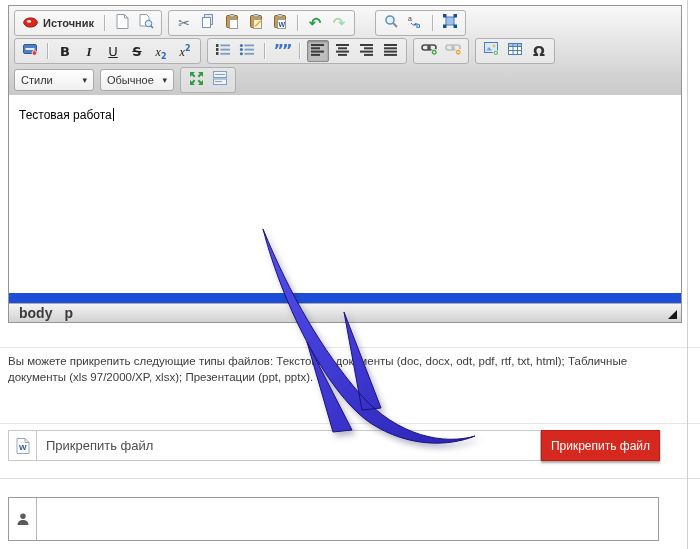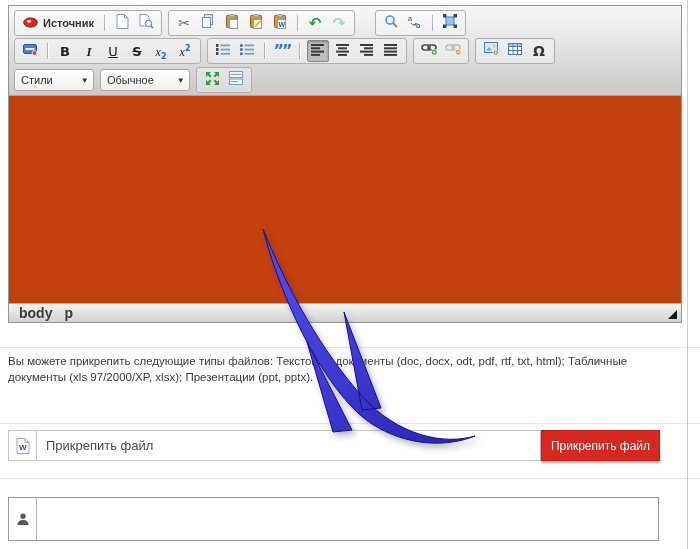--- a/index.html
+++ b/index.html
@@ -3,21 +3,21 @@
 <meta charset="utf-8">
 <style>
   html,body{margin:0;padding:0;background:#fff;}
   .screen{position:relative;width:700px;height:549px;background:#fff;overflow:hidden;
           font-family:"Liberation Sans",sans-serif;color:#333;}
   .vline{position:absolute;top:0;height:549px;width:1px;background:#cfcfcf;}
   .hr{position:absolute;left:0;width:700px;height:1px;background:#e7e7e7;}
 
   
   .editor{position:absolute;left:8px;top:5px;width:674px;height:318px;border:1px solid #949494;
-          box-sizing:border-box;background:#c2410c;}
+          box-sizing:border-box;background:#1d4ed8;}
   .toolbar{position:absolute;left:0;top:0;right:0;height:89px;
            background:linear-gradient(#f8f8f8,#c9c9c9);border-bottom:1px solid #a5a5a5;}
   .trow{position:absolute;left:5px;display:flex;align-items:center;gap:6px;}
   .trow1{top:4px;} .trow2{top:32px;} .trow3{top:61px;}
   .tgroup{display:flex;align-items:center;gap:4px;height:26px;padding:0 5px;box-sizing:border-box;
           border:1px solid #b0b0b0;border-radius:3px;background:rgba(255,255,255,.35);}
   .sep{width:1px;height:16px;background:#b3b3b3;margin:0 3px;box-shadow:1px 0 0 rgba(255,255,255,.7);}
   .tbtn{min-width:20px;height:20px;display:flex;align-items:center;justify-content:center;
         border-radius:2px;cursor:pointer;}
   .tbtn.pressed{background:#bdbdbd;border:1px solid #898989;box-shadow:inset 0 1px 2px rgba(0,0,0,.3);}
@@ -32,21 +32,21 @@
   .g-q{color:#3a77c4;font-weight:700;font-size:16px;letter-spacing:-2px;line-height:10px;}
   .g-cut{color:#5d6b7a;font-size:14px;}
   .g-undo{color:#1f9e3c;font-weight:700;font-size:15px;}
   .g-redo{color:#a4d8ae;font-weight:700;font-size:15px;}
   .g-omega{font-weight:700;color:#333;font-size:14px;}
   .srcbtn{display:flex;align-items:center;gap:5px;padding:0 3px;cursor:pointer;}
   .srclabel{font-size:11px;font-weight:700;color:#333;}
   .dd{width:80px;height:22px;background:linear-gradient(#fff,#efefef);border:1px solid #a9a9a9;
       border-radius:3px;display:flex;align-items:center;justify-content:space-between;
       padding:0 6px;box-sizing:border-box;font-size:11px;color:#333;cursor:pointer;}
-  .dd.dd2{width:90px;align-items:center;}
+  .dd.dd2{width:74px;align-items:center;}
   .ddcaret{font-size:9px;color:#333;font-family:"DejaVu Sans",sans-serif;}
   .content{position:absolute;left:0;top:89px;right:0;height:198px;background:#fff;
            padding:13px 10px;box-sizing:border-box;font-size:12px;color:#000;cursor:text;}
   .caret{display:inline-block;width:1px;height:13px;background:#000;vertical-align:-2px;margin-left:1px;}
   .statusbar{position:absolute;left:0;bottom:0;right:0;height:19px;
              background:linear-gradient(#f3f3f3,#d2d2d2);border-top:1px solid #ababab;
              display:flex;align-items:center;gap:12px;padding:0 10px;box-sizing:border-box;}
   .crumb{font-size:14px;font-weight:700;color:#3c3c3c;cursor:pointer;}
   .grip{position:absolute;right:4px;bottom:3px;width:0;height:0;cursor:se-resize;
         border-left:9px solid transparent;border-bottom:9px solid #151515;}
@@ -334,20 +334,23 @@
                   <rect x=".5" y=".5" width="13" height="6" fill="#eef4fb" stroke="#7aa0cc"></rect>
                   <rect x=".5" y="8" width="13" height="5.5" fill="#eef4fb" stroke="#7aa0cc"></rect>
                   <line x1="2" y1="3.5" x2="12" y2="3.5" stroke="#9a9a9a"></line>
                   <line x1="2" y1="10.5" x2="9" y2="10.5" stroke="#9a9a9a"></line>
                 </svg></span>
             </div>
         </div>
       </div>
     </div>
 
+    <div class="content">
+      <span>Тестовая работа</span><span class="caret"></span>
+    </div>
 
     <div class="statusbar">
       <span class="crumb">body</span>
       <span class="crumb">p</span>
       <span class="grip"></span>
     </div>
   </div>
 
   <div class="hr" style="top:347px;"></div>
   <div class="hr" style="top:423px;"></div>

